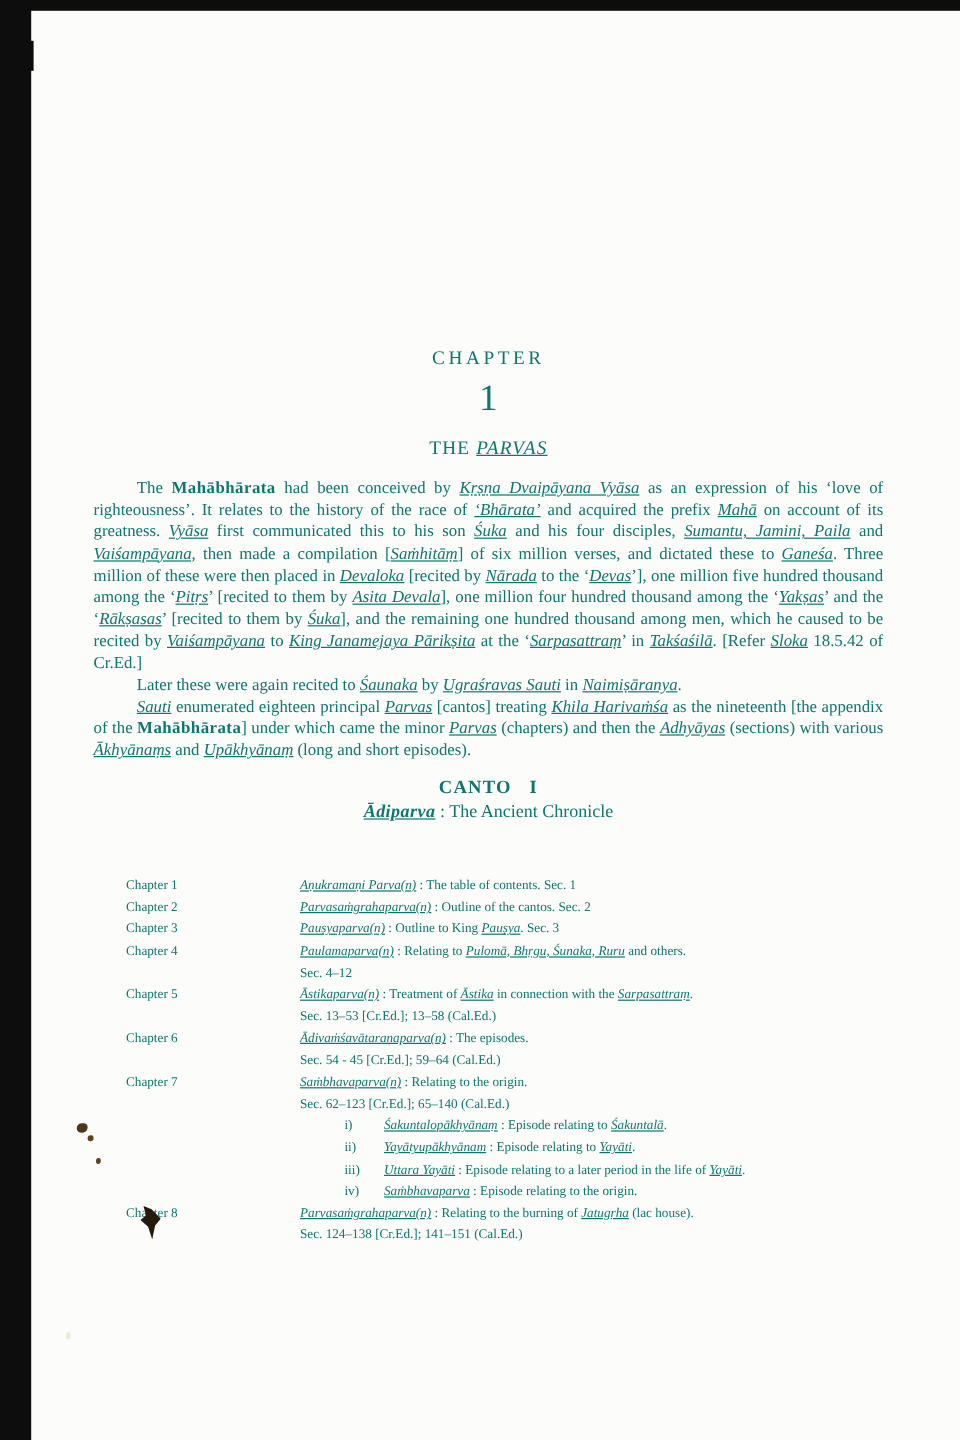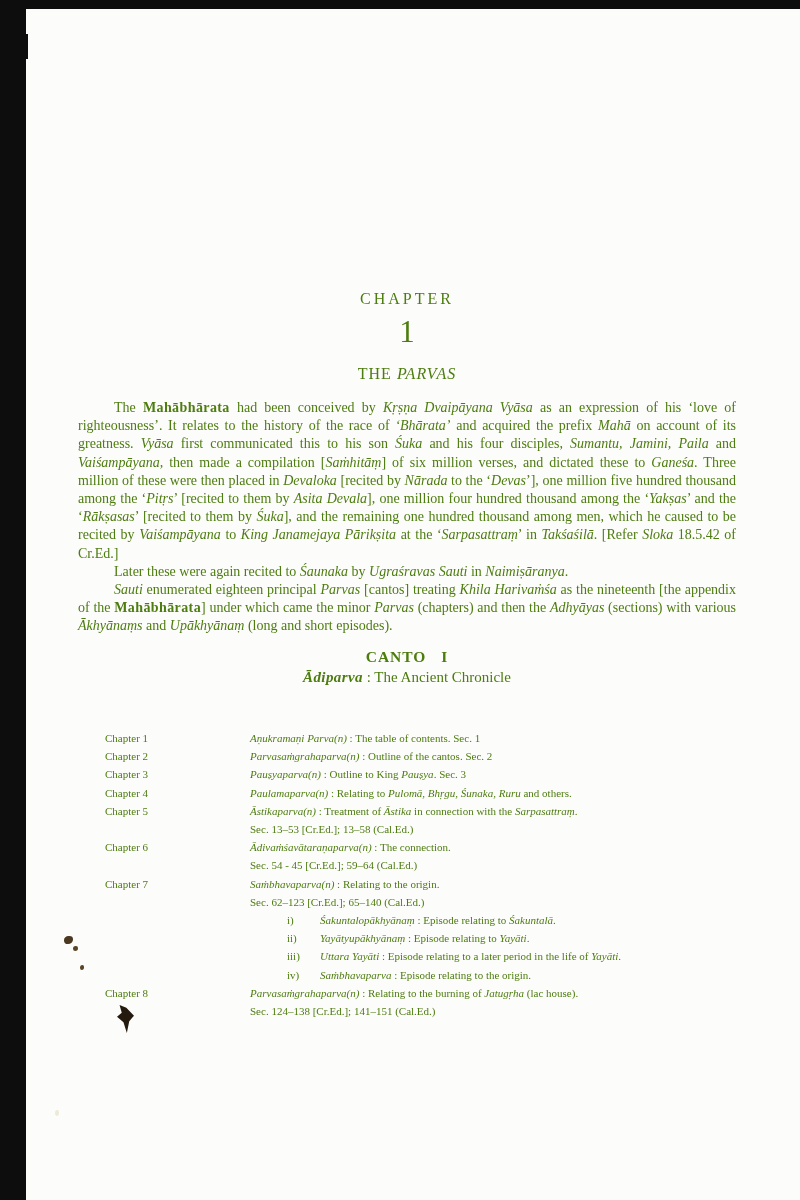--- a/index.html
+++ b/index.html
@@ -1,20 +1,20 @@
 <!DOCTYPE html>
 <html><head>
 <meta charset="utf-8">
 <style>
   html,body{margin:0;padding:0;background:#e8e8e8;}
   .page{
     position:relative;width:800px;height:1200px;margin:0 auto;
     background:#fcfcfa;overflow:hidden;
     font-family:"Liberation Serif","DejaVu Serif",serif;
-    color:#4d7c0f;
+    color:#0f766e;
   }
   
   .scan-bar-left{position:absolute;left:0;top:0;width:26px;height:1200px;background:#0d0d0d;}
   .scan-bar-top{position:absolute;left:0;top:0;width:800px;height:9px;background:#0d0d0d;}
   .scan-notch{position:absolute;left:0;top:34px;width:28px;height:25px;background:#0d0d0d;}
   .content{position:absolute;left:0;top:0;width:800px;height:1200px;}
   .sec-header{position:absolute;left:78px;top:290px;width:658px;text-align:center;}
   .chapter-head{font-size:16px;letter-spacing:3px;line-height:17px;}
   .chapter-num{font-size:31px;line-height:36px;margin-top:7px;}
   .page-title{font-size:16px;letter-spacing:1px;line-height:18px;margin-top:15px;}
@@ -23,21 +23,21 @@
   .sec-body p{margin:0;text-indent:36px;}
   .sec-canto{position:absolute;left:78px;top:648px;width:658px;text-align:center;}
   .canto-head{font-weight:bold;font-size:15.5px;letter-spacing:1px;word-spacing:10px;line-height:18px;}
   .canto-sub{font-size:15px;line-height:18px;margin-top:2px;}
   .sec-table{position:absolute;left:78px;top:729px;width:676px;font-size:11px;line-height:18.2px;}
   .ch-row{display:grid;grid-template-columns:172px 1fr;}
   .ch-label{padding-left:27px;}
   .ch-line{}
   .ch-line.roman{padding-left:37px;}
   .roman-num{display:inline-block;width:33px;}
-  .it{font-style:italic;}
+  .it{font-style:italic;text-decoration:underline;}
   .bd{font-weight:bold;letter-spacing:0.4px;}
   
   .speck{position:absolute;border-radius:50% 40% 55% 45%;}
   .speck1{left:64px;top:936px;width:9px;height:8px;background:#4a3820;}
   .speck2{left:73px;top:946px;width:5px;height:5px;background:#5a4426;}
   .speck3{left:80px;top:965px;width:4px;height:5px;background:#5a4426;}
   .speck4{left:55px;top:1110px;width:4px;height:6px;background:#efe9d8;}
   .blot{
     position:absolute;left:117px;top:1005px;width:17px;height:28px;background:#241a0e;
     clip-path:polygon(15% 0,55% 10%,100% 38%,72% 58%,58% 100%,38% 62%,0 42%,28% 28%);
@@ -85,33 +85,34 @@
         <div class="ch-row">
           <div class="ch-label">Chapter 3</div>
           <div class="ch-body">
             <div class="ch-line"><span class="it">Pauṣyaparva(n)</span><span> : Outline to King </span><span class="it">Pauṣya</span><span>. Sec. 3</span></div>
           </div>
         </div>
         <div class="ch-row">
           <div class="ch-label">Chapter 4</div>
           <div class="ch-body">
             <div class="ch-line"><span class="it">Paulamaparva(n)</span><span> : Relating to </span><span class="it">Pulomā, Bhṛgu, Śunaka, Ruru</span><span> and others.</span></div>
+            <div class="ch-line"><span>Sec. 4–12</span></div>
           </div>
         </div>
         <div class="ch-row">
           <div class="ch-label">Chapter 5</div>
           <div class="ch-body">
             <div class="ch-line"><span class="it">Āstikaparva(n)</span><span> : Treatment of </span><span class="it">Āstika</span><span> in connection with the </span><span class="it">Sarpasattraṃ</span><span>.</span></div>
             <div class="ch-line"><span>Sec. 13–53 [Cr.Ed.]; 13–58 (Cal.Ed.)</span></div>
           </div>
         </div>
         <div class="ch-row">
           <div class="ch-label">Chapter 6</div>
           <div class="ch-body">
-            <div class="ch-line"><span class="it">Ādivaṁśavātaraṇaparva(n)</span><span> : The connection.</span></div>
+            <div class="ch-line"><span class="it">Ādivaṁśavātaraṇaparva(n)</span><span> : The episodes.</span></div>
             <div class="ch-line"><span>Sec. 54 - 45 [Cr.Ed.]; 59–64 (Cal.Ed.)</span></div>
           </div>
         </div>
         <div class="ch-row">
           <div class="ch-label">Chapter 7</div>
           <div class="ch-body">
             <div class="ch-line"><span class="it">Saṁbhavaparva(n)</span><span> : Relating to the origin.</span></div>
             <div class="ch-line"><span>Sec. 62–123 [Cr.Ed.]; 65–140 (Cal.Ed.)</span></div>
             <div class="ch-line roman"><span class="roman-num">i)</span><span class="it">Śakuntalopākhyānaṃ</span><span> : Episode relating to </span><span class="it">Śakuntalā</span><span>.</span></div>
             <div class="ch-line roman"><span class="roman-num">ii)</span><span class="it">Yayātyupākhyānaṃ</span><span> : Episode relating to </span><span class="it">Yayāti</span><span>.</span></div>

